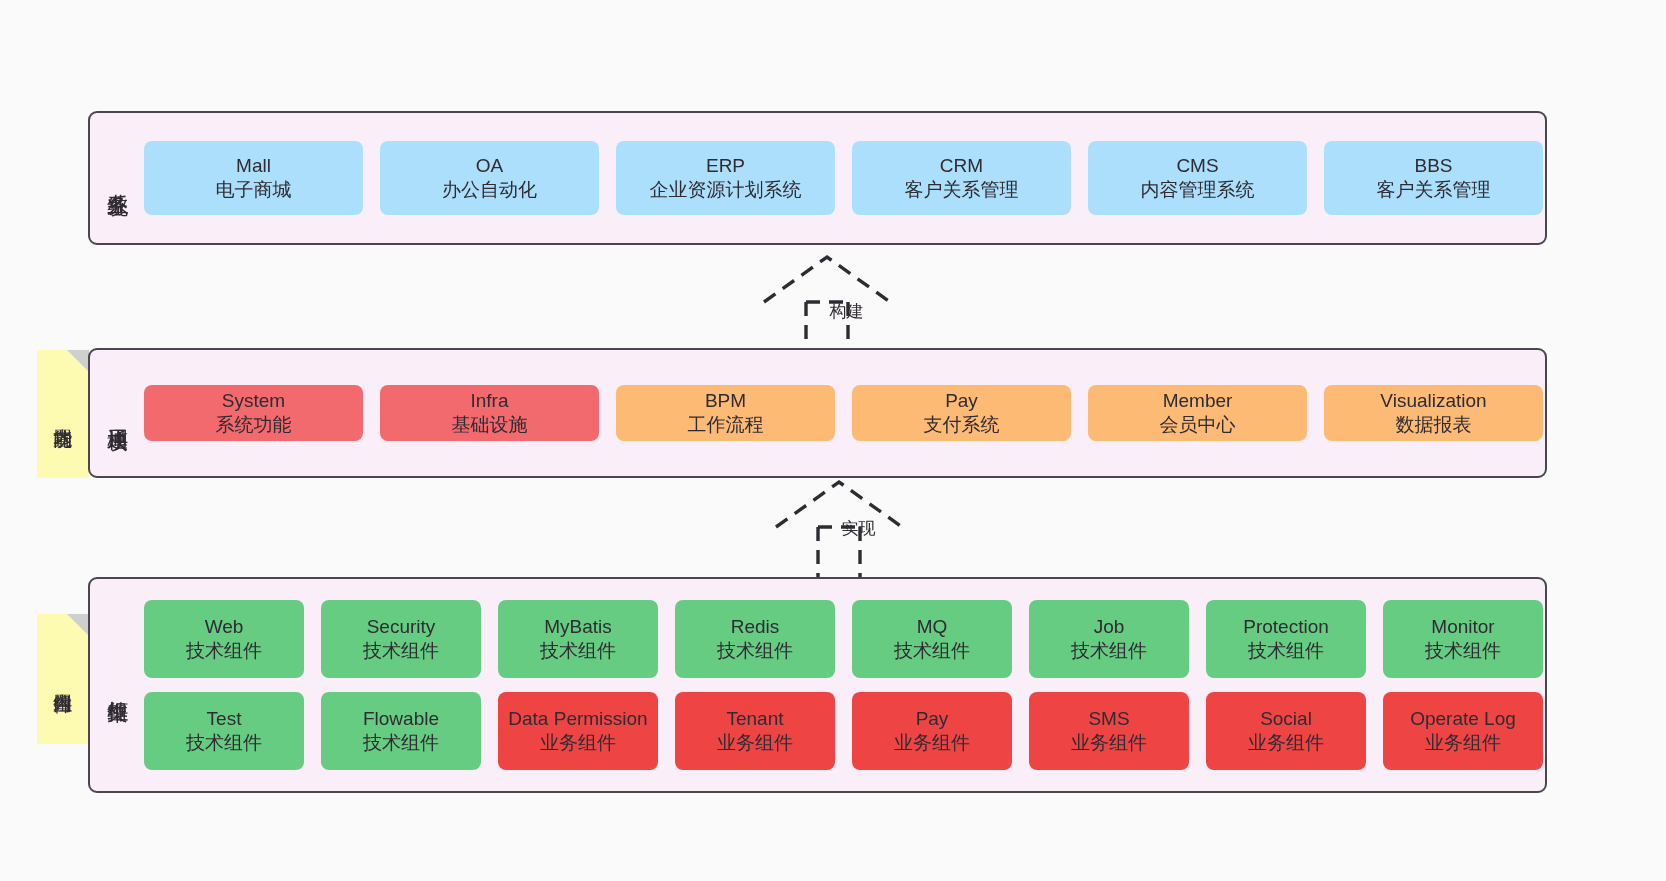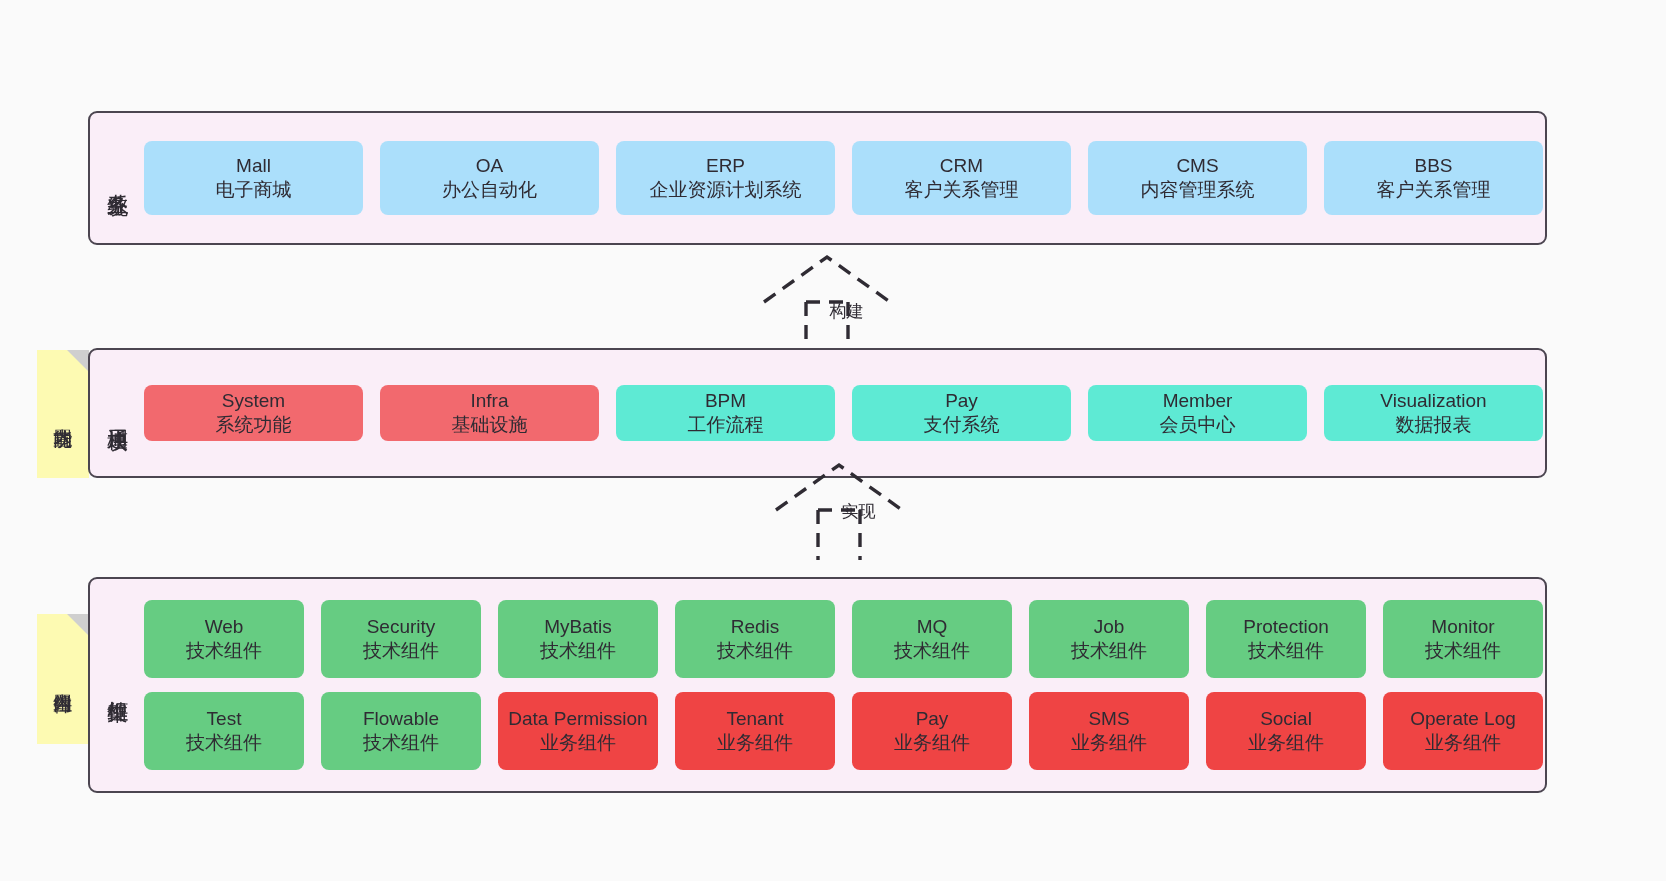--- a/index.html
+++ b/index.html
@@ -74,21 +74,21 @@
     line-height: 1.26;
     color: #2f2b33;
     padding: 6px 8px;
   }
   .cell .en { display: block; }
   .cell .cn { display: block; }
 
   
   .c-blue       { background: #abdffb; }
   .c-red        { background: #f2696e; }
-  .c-pink       { background: #5eead4; }
+  .c-pink       { background: #fdba74; }
   .c-green      { background: #66cc82; }
   .c-lightgreen { background: #ef4444; }
 
   
   #layer-business { left: 88px;  top: 111px; width: 1459px; height: 134px; }
   #layer-business .cell { height: 74px; }
 
   #layer-common   { left: 88px;  top: 348px; width: 1459px; height: 130px; }
   #layer-common .cell { height: 56px; }
 
@@ -134,21 +134,21 @@
     left: 50%;
     transform: translateX(-50%);
     font-size: 17px;
     color: #2f2b33;
     background: transparent;
     white-space: nowrap;
     user-select: none;
   }
   #conn-build     { left: 744px; top: 252px;  width: 190px; height: 100px; }
   #conn-build .conn-label   { top: 48px; left: 54%; }
-  #conn-implement { left: 756px; top: 460px;  width: 190px; height: 100px; }
+  #conn-implement { left: 756px; top: 477px;  width: 190px; height: 100px; }
   #conn-implement .conn-label { top: 40px; left: 54%; }
 </style>
 </head>
 <body>
 
 <div class="canvas">
 
   <div class="layer" id="layer-business">
     <div class="layer-title">业务系统</div>
     <div class="layer-body">

